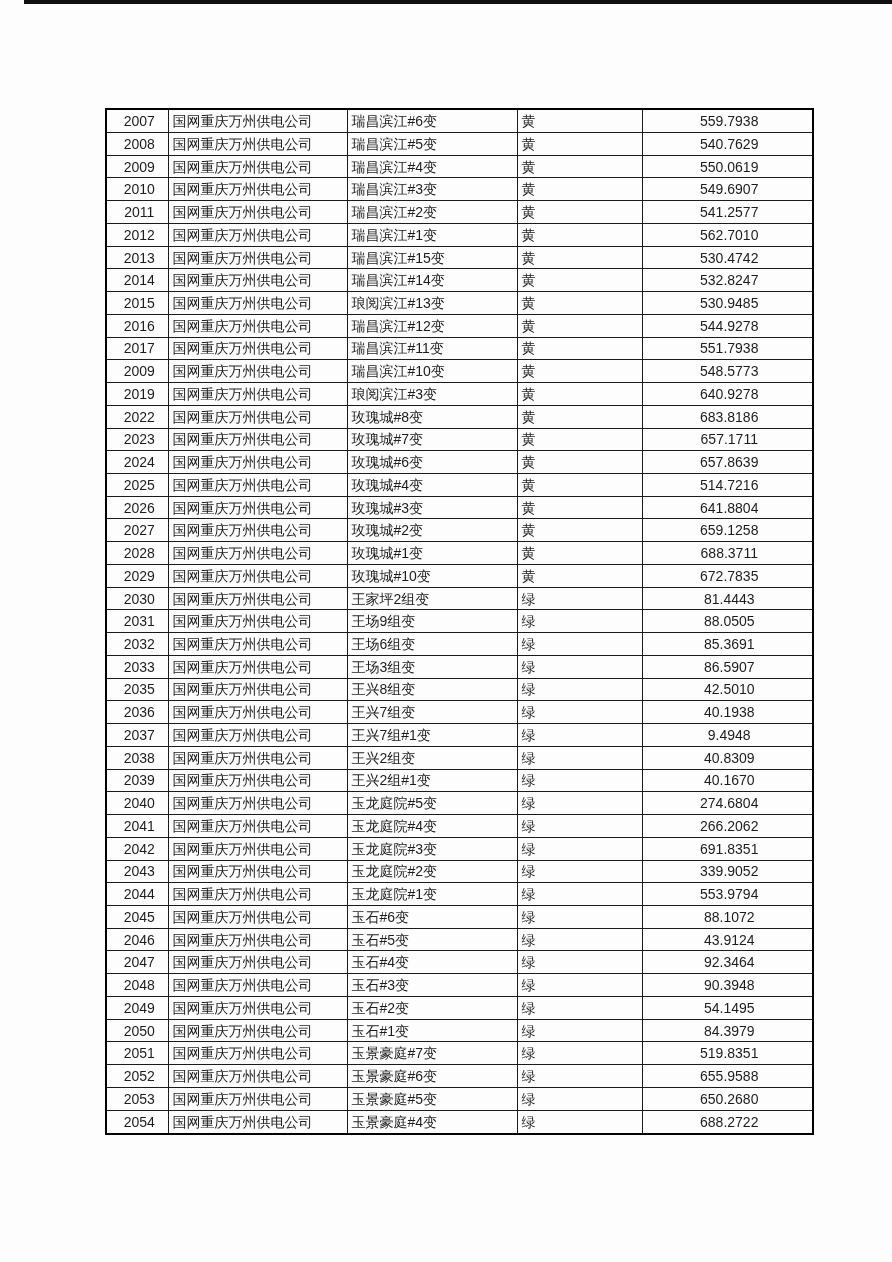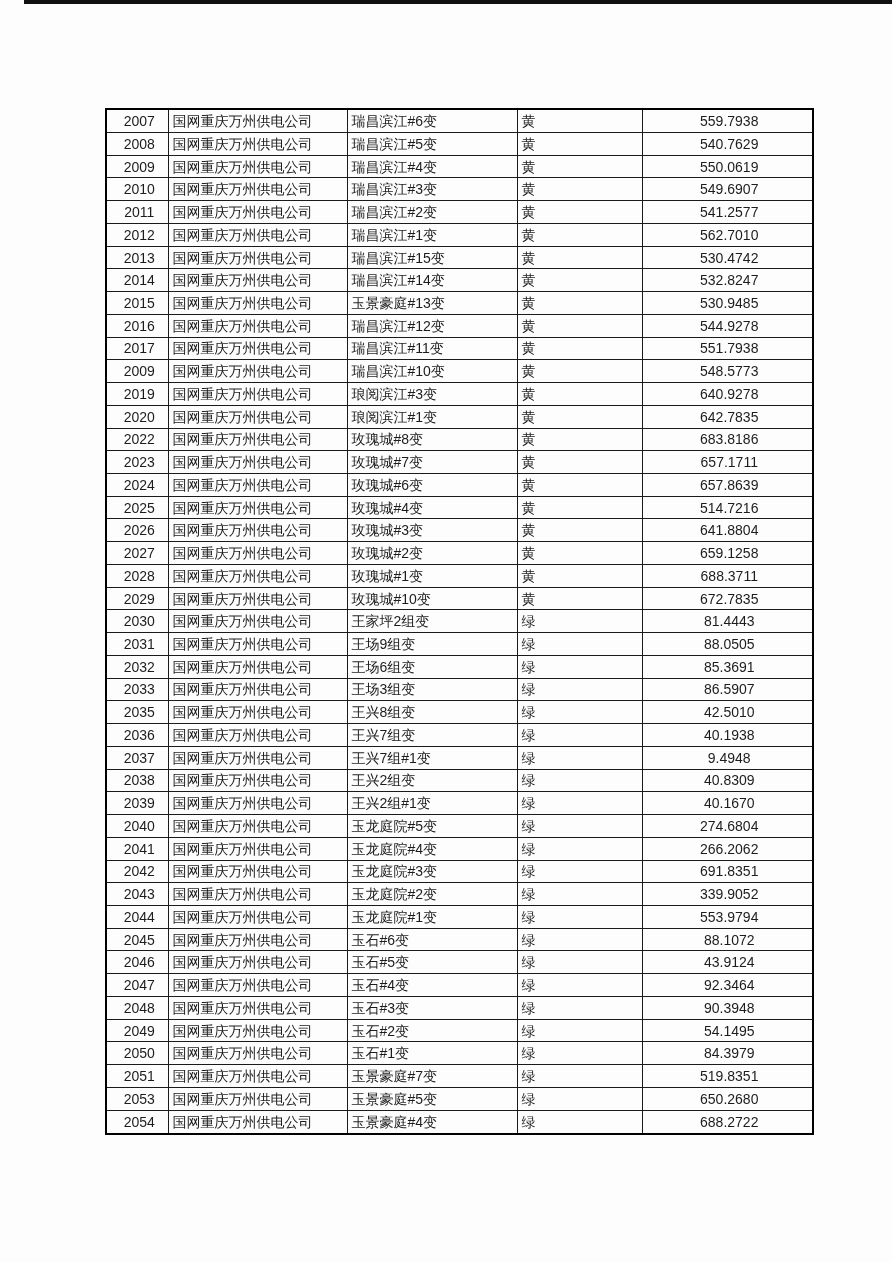--- a/index.html
+++ b/index.html
@@ -127,21 +127,21 @@
         <tr>
           <td class="align-center">2014</td>
           <td class="align-left">国网重庆万州供电公司</td>
           <td class="align-left">瑞昌滨江#14变</td>
           <td class="align-left">黄</td>
           <td class="align-center">532.8247</td>
         </tr>
         <tr>
           <td class="align-center">2015</td>
           <td class="align-left">国网重庆万州供电公司</td>
-          <td class="align-left">玉景豪庭#13变</td>
+          <td class="align-left">琅阅滨江#13变</td>
           <td class="align-left">黄</td>
           <td class="align-center">530.9485</td>
         </tr>
         <tr>
           <td class="align-center">2016</td>
           <td class="align-left">国网重庆万州供电公司</td>
           <td class="align-left">瑞昌滨江#12变</td>
           <td class="align-left">黄</td>
           <td class="align-center">544.9278</td>
         </tr>
@@ -160,27 +160,20 @@
           <td class="align-center">548.5773</td>
         </tr>
         <tr>
           <td class="align-center">2019</td>
           <td class="align-left">国网重庆万州供电公司</td>
           <td class="align-left">琅阅滨江#3变</td>
           <td class="align-left">黄</td>
           <td class="align-center">640.9278</td>
         </tr>
         <tr>
-          <td class="align-center">2020</td>
-          <td class="align-left">国网重庆万州供电公司</td>
-          <td class="align-left">琅阅滨江#1变</td>
-          <td class="align-left">黄</td>
-          <td class="align-center">642.7835</td>
-        </tr>
-        <tr>
           <td class="align-center">2022</td>
           <td class="align-left">国网重庆万州供电公司</td>
           <td class="align-left">玫瑰城#8变</td>
           <td class="align-left">黄</td>
           <td class="align-center">683.8186</td>
         </tr>
         <tr>
           <td class="align-center">2023</td>
           <td class="align-left">国网重庆万州供电公司</td>
           <td class="align-left">玫瑰城#7变</td>
@@ -368,20 +361,27 @@
           <td class="align-left">玉石#1变</td>
           <td class="align-left">绿</td>
           <td class="align-center">84.3979</td>
         </tr>
         <tr>
           <td class="align-center">2051</td>
           <td class="align-left">国网重庆万州供电公司</td>
           <td class="align-left">玉景豪庭#7变</td>
           <td class="align-left">绿</td>
           <td class="align-center">519.8351</td>
+        </tr>
+        <tr>
+          <td class="align-center">2052</td>
+          <td class="align-left">国网重庆万州供电公司</td>
+          <td class="align-left">玉景豪庭#6变</td>
+          <td class="align-left">绿</td>
+          <td class="align-center">655.9588</td>
         </tr>
         <tr>
           <td class="align-center">2053</td>
           <td class="align-left">国网重庆万州供电公司</td>
           <td class="align-left">玉景豪庭#5变</td>
           <td class="align-left">绿</td>
           <td class="align-center">650.2680</td>
         </tr>
         <tr>
           <td class="align-center">2054</td>

